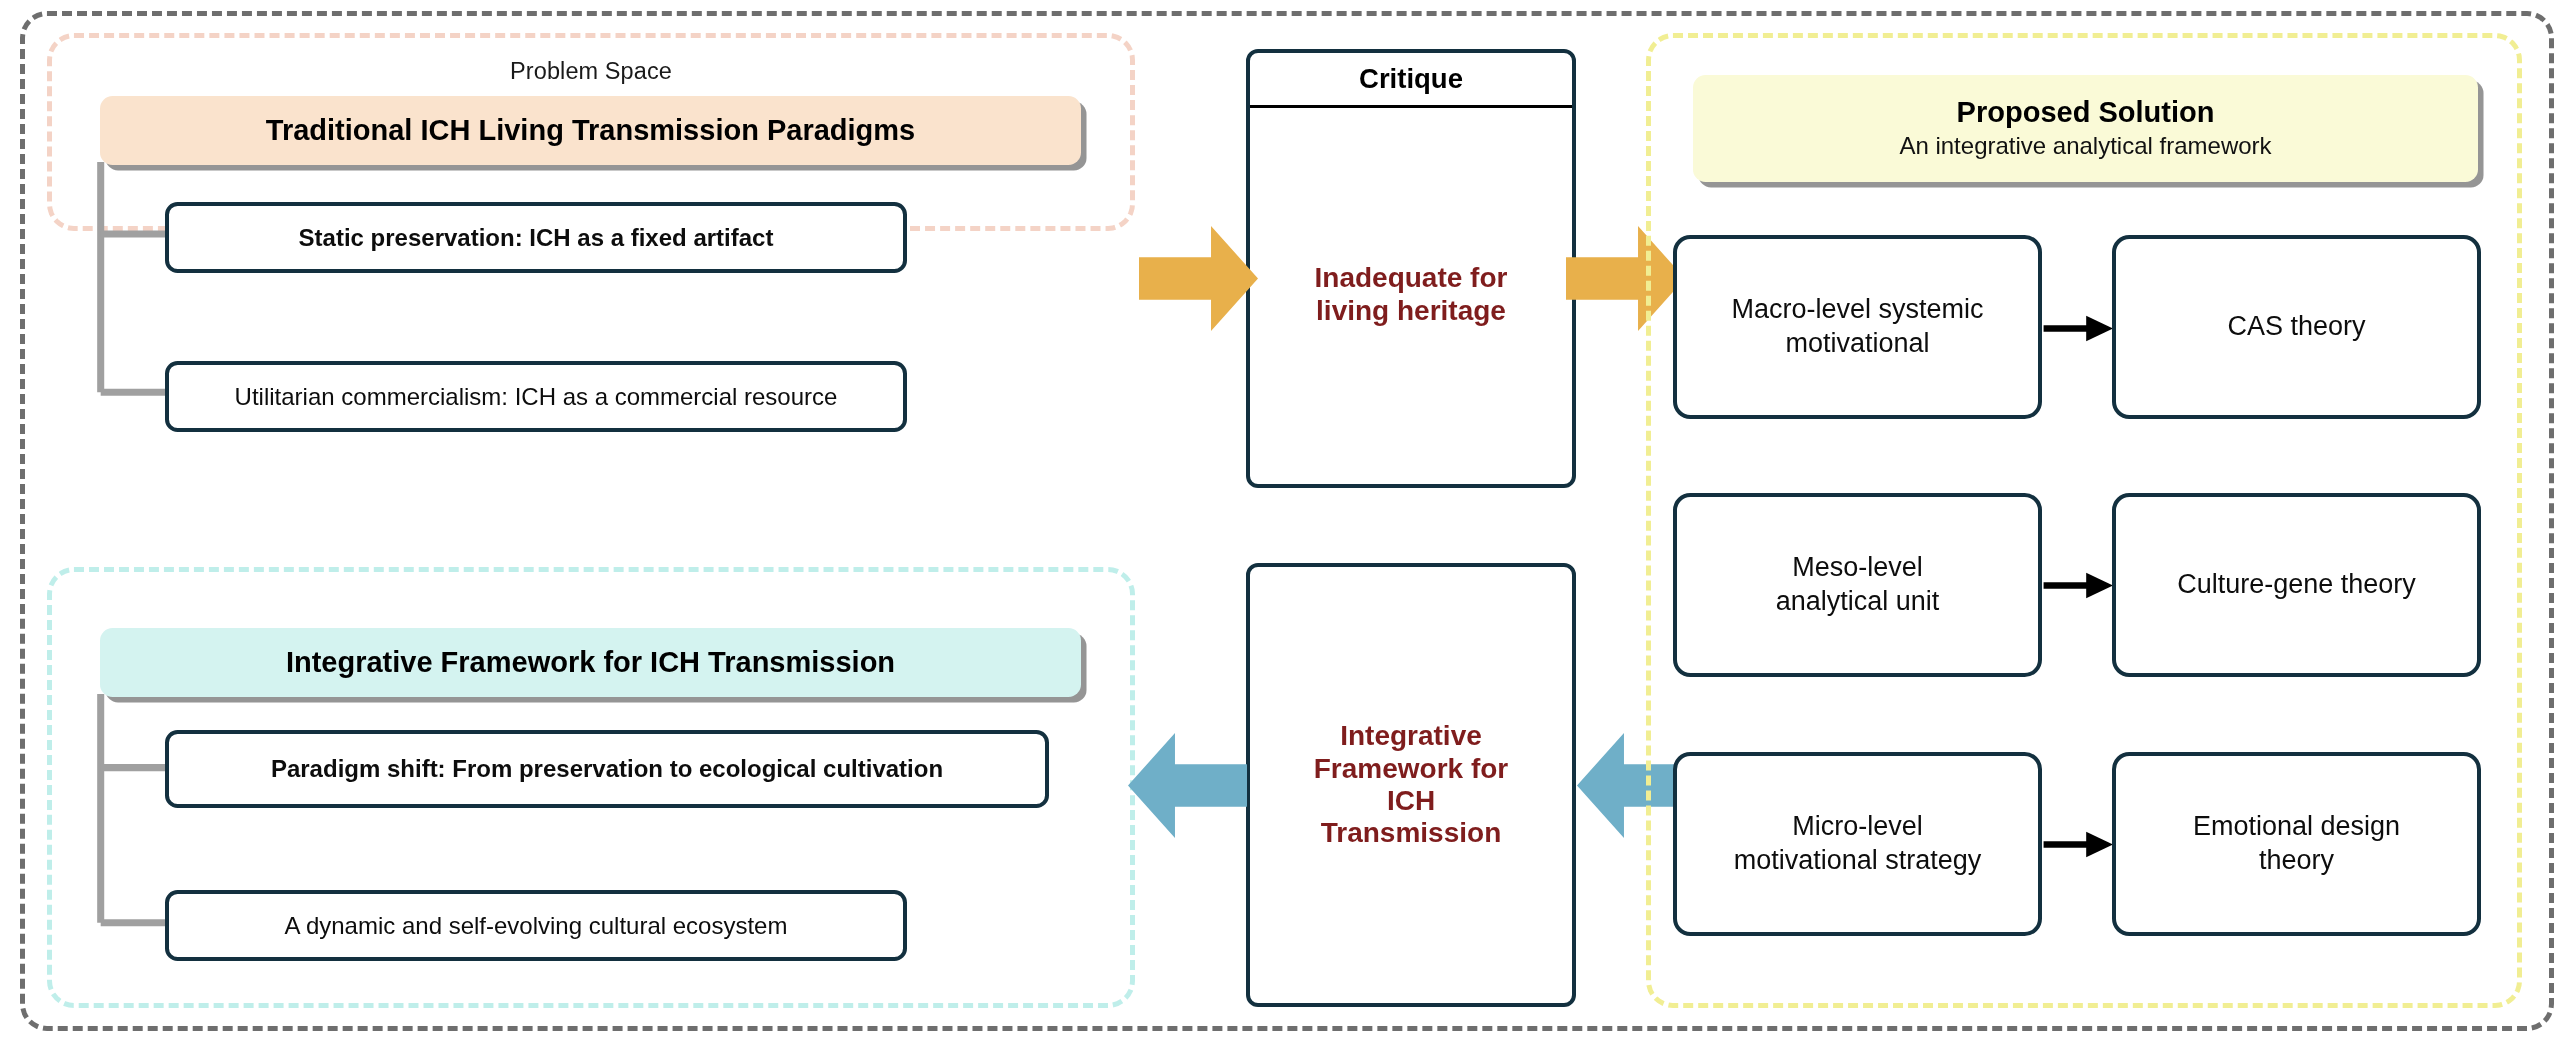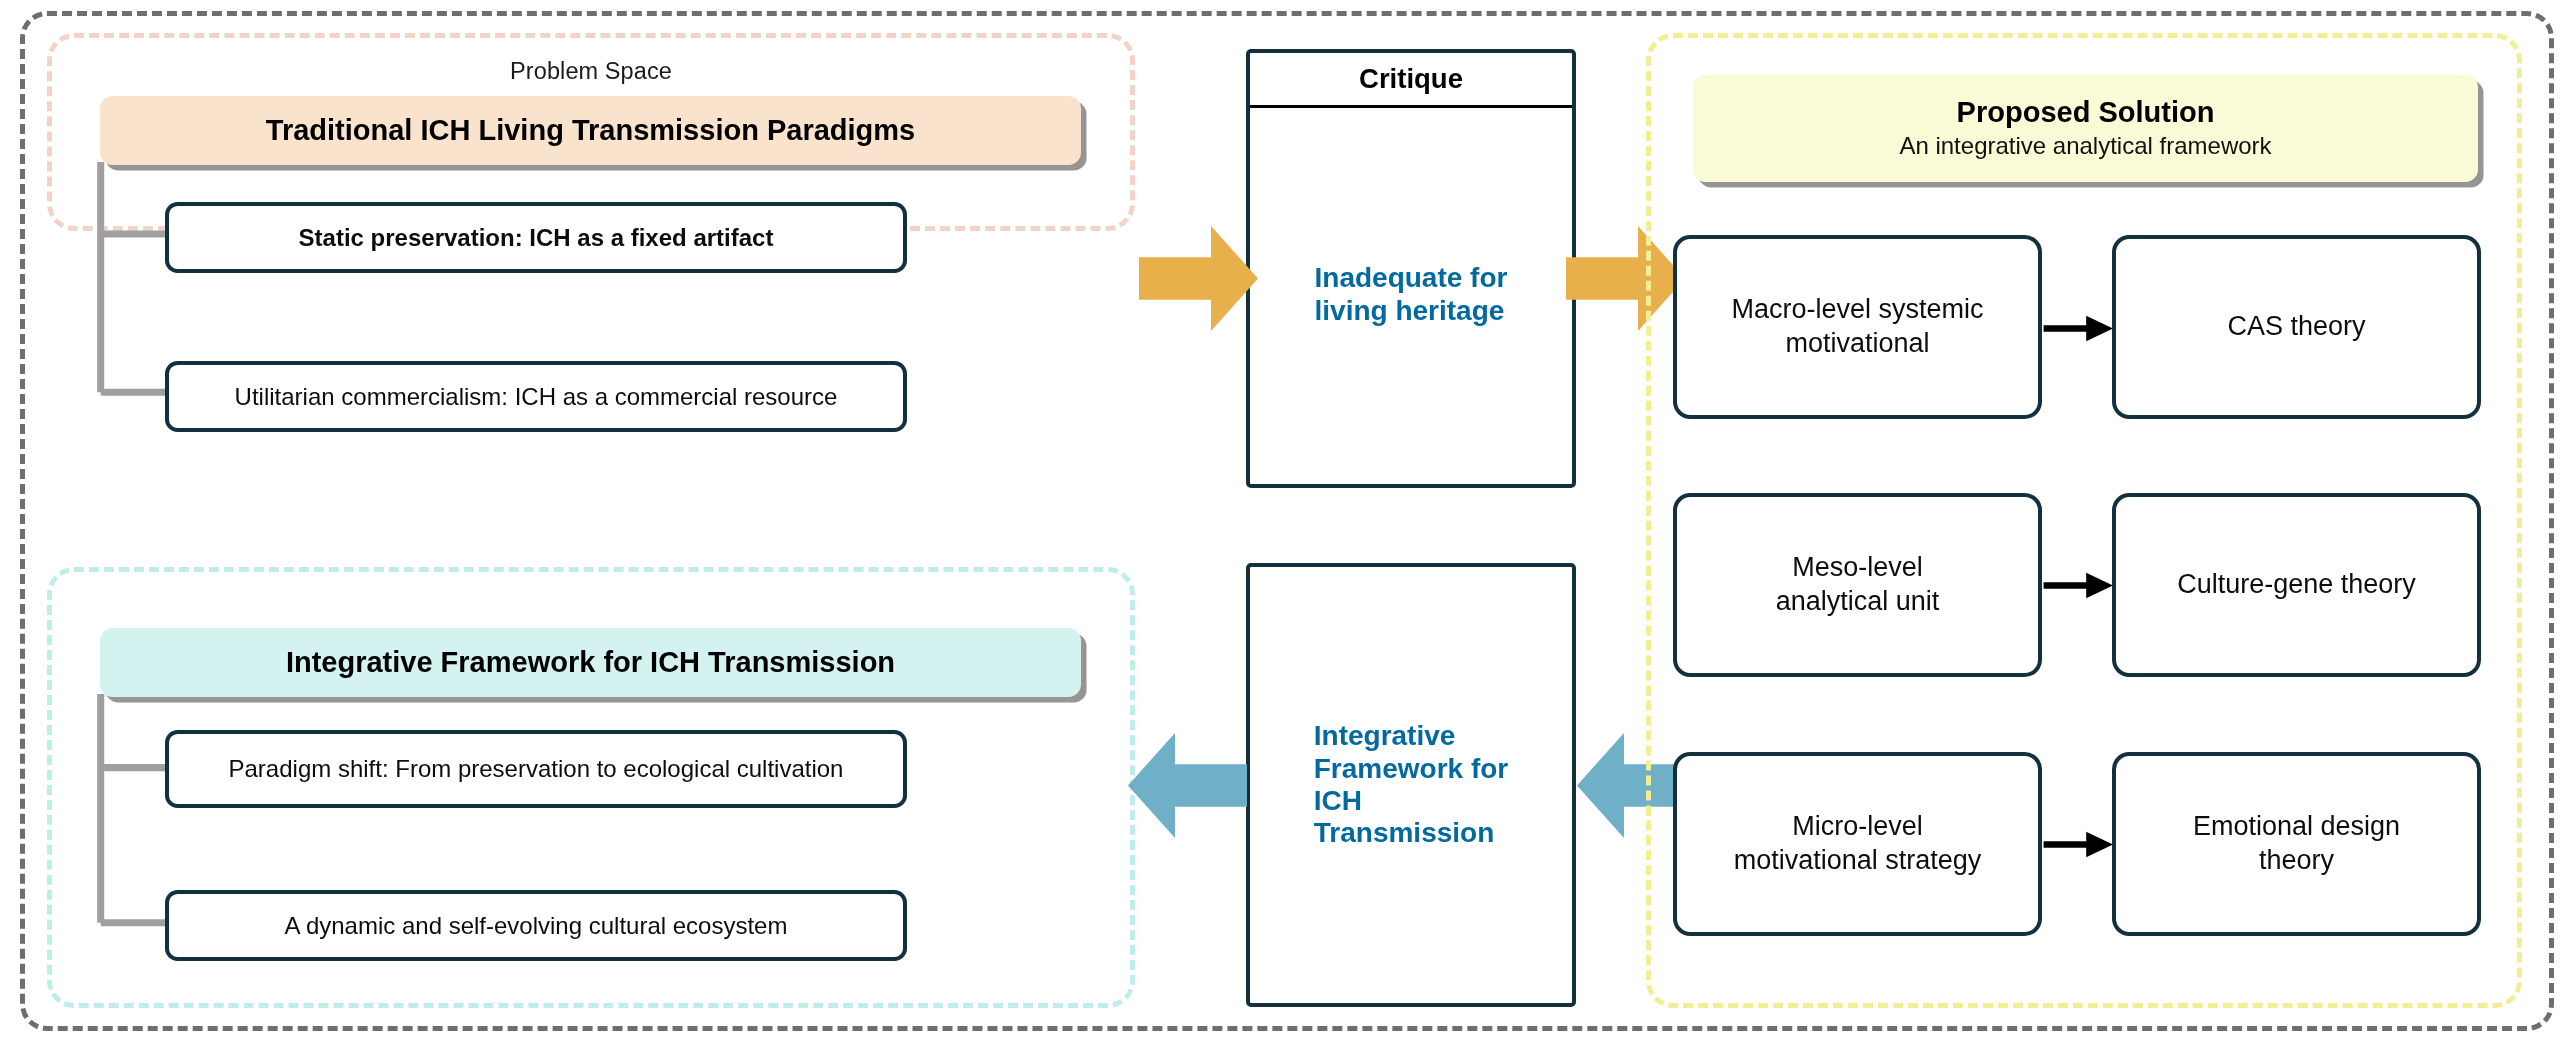--- a/index.html
+++ b/index.html
@@ -97,36 +97,36 @@
     padding:3.1px 11px;
   }
   .nbox.big{border-radius:17.3px;font-size:27px;}
 
   
   .center-box{
     position:absolute;
     box-sizing:border-box;
     background:#fff;
     border:4.7px solid #13303f;
-    border-radius:5px;
+    border-radius:12px;
   }
   .center-box .cb-head{
     position:absolute;
     left:0;right:0;top:0;
     height:52px;
     display:flex;align-items:center;justify-content:center;
     font-weight:bold;font-size:27.5px;color:#000;
     border-bottom:3.9px solid #000;
   }
   .center-box .cb-body{
     position:absolute;
     left:0;right:0;top:0;bottom:0;
     display:flex;align-items:center;justify-content:center;
-    text-align:left;
-    font-weight:bold;font-size:28px;color:#0369a1;
+    text-align:center;
+    font-weight:bold;font-size:28px;color:#7f1d1d;
     line-height:1.16;
     padding:0 9.4px;
     box-sizing:border-box;
   }
   .center-box.with-head .cb-body{top:52px;}
 
   
   .block-arrow{position:absolute;}
   .block-arrow svg{display:block;width:100%;height:100%;}
 
@@ -177,21 +177,21 @@
   <div class="connector" style="left:96px;top:694px;width:94px;height:235px;">
     <svg viewBox="0 0 120 300" preserveAspectRatio="none">
       <path d="M6,0 L6,292" stroke="#a0a0a0" stroke-width="9" fill="none"></path>
       <path d="M6,94 L98,94" stroke="#a0a0a0" stroke-width="9" fill="none"></path>
       <path d="M6,292 L98,292" stroke="#a0a0a0" stroke-width="9" fill="none"></path>
       <polygon points="96,78 120,94 96,110" fill="#a0a0a0"></polygon>
       <polygon points="96,276 120,292 96,308" fill="#a0a0a0"></polygon>
     </svg>
   </div>
 
-  <div class="nbox" style="left:165px;top:730px;width:742px;height:78px;">Paradigm shift: From preservation to ecological cultivation</div>
+  <div class="nbox" style="left:165px;top:730px;width:884px;height:78px;font-weight:bold;">Paradigm shift: From preservation to ecological cultivation</div>
 
   <div class="nbox" style="left:165px;top:890px;width:742px;height:71px;">A dynamic and self-evolving cultural ecosystem</div>
 
   <div class="center-box with-head" style="left:1246px;top:49px;width:330px;height:439px;">
     <div class="cb-head">Critique</div>
     <div class="cb-body" style="white-space:pre-line;">Inadequate for
 living heritage</div>
   </div>
 
   <div class="block-arrow" style="left:1139px;top:226px;width:119px;height:105px;">

